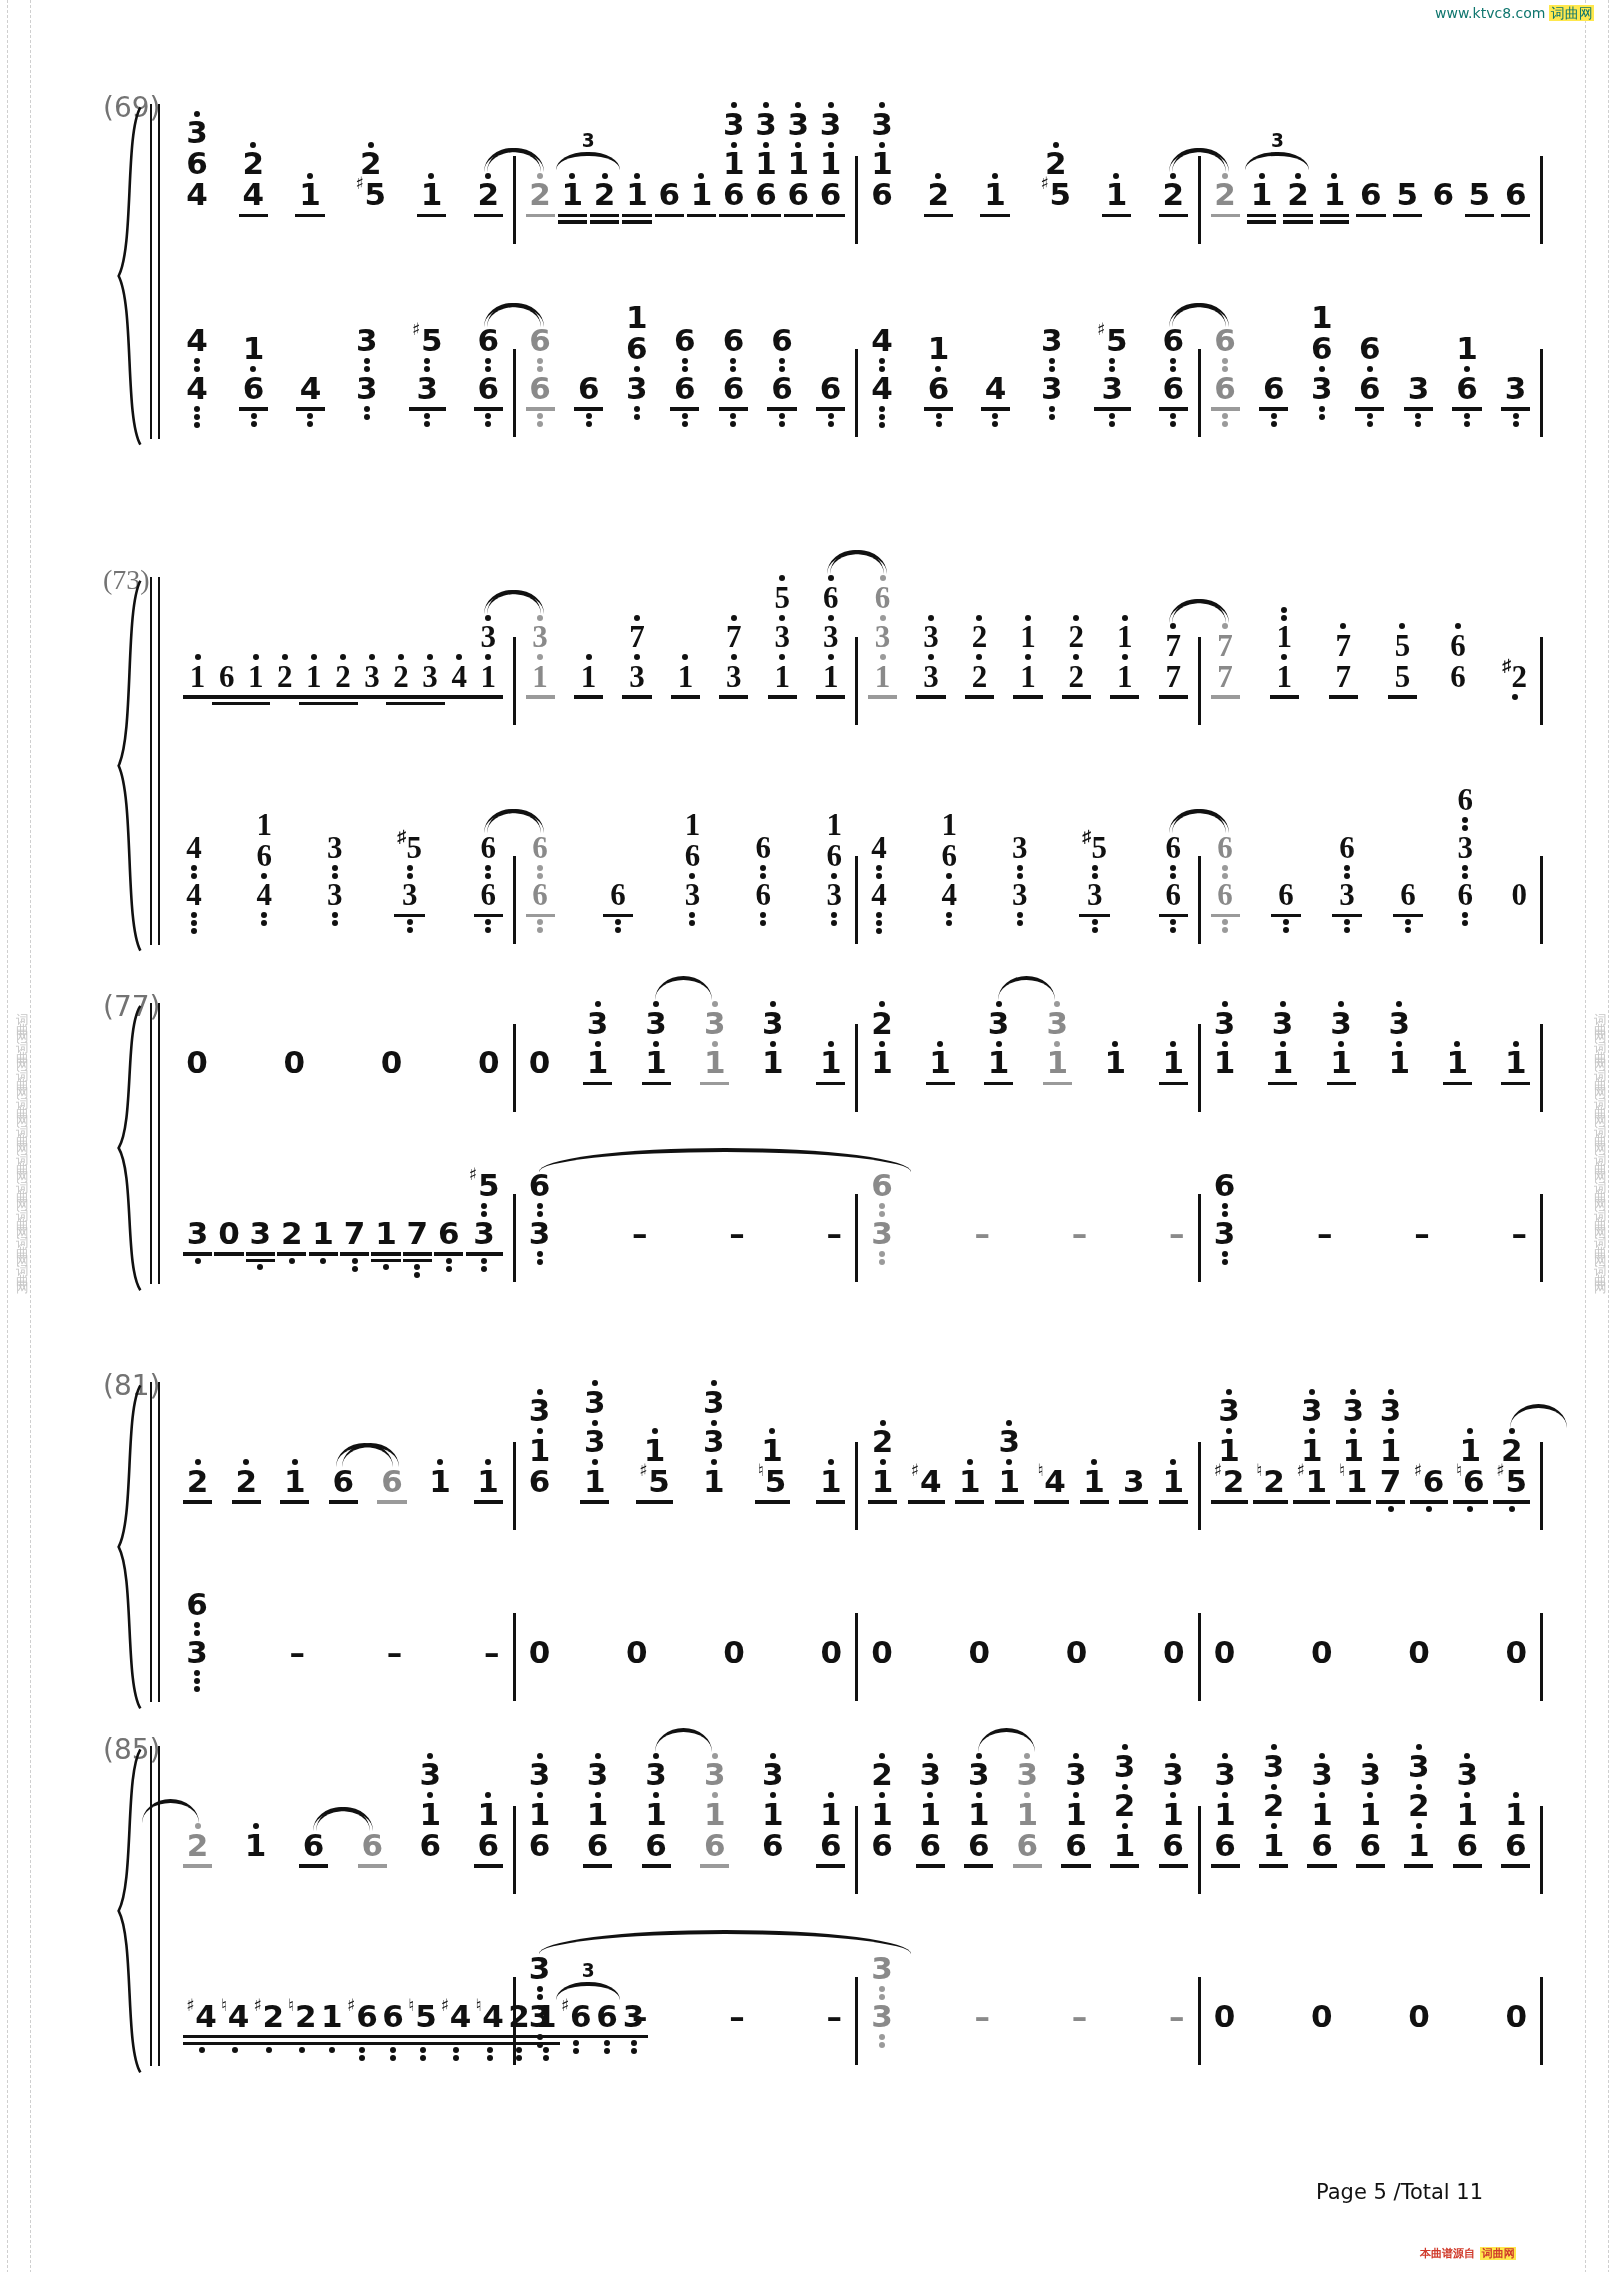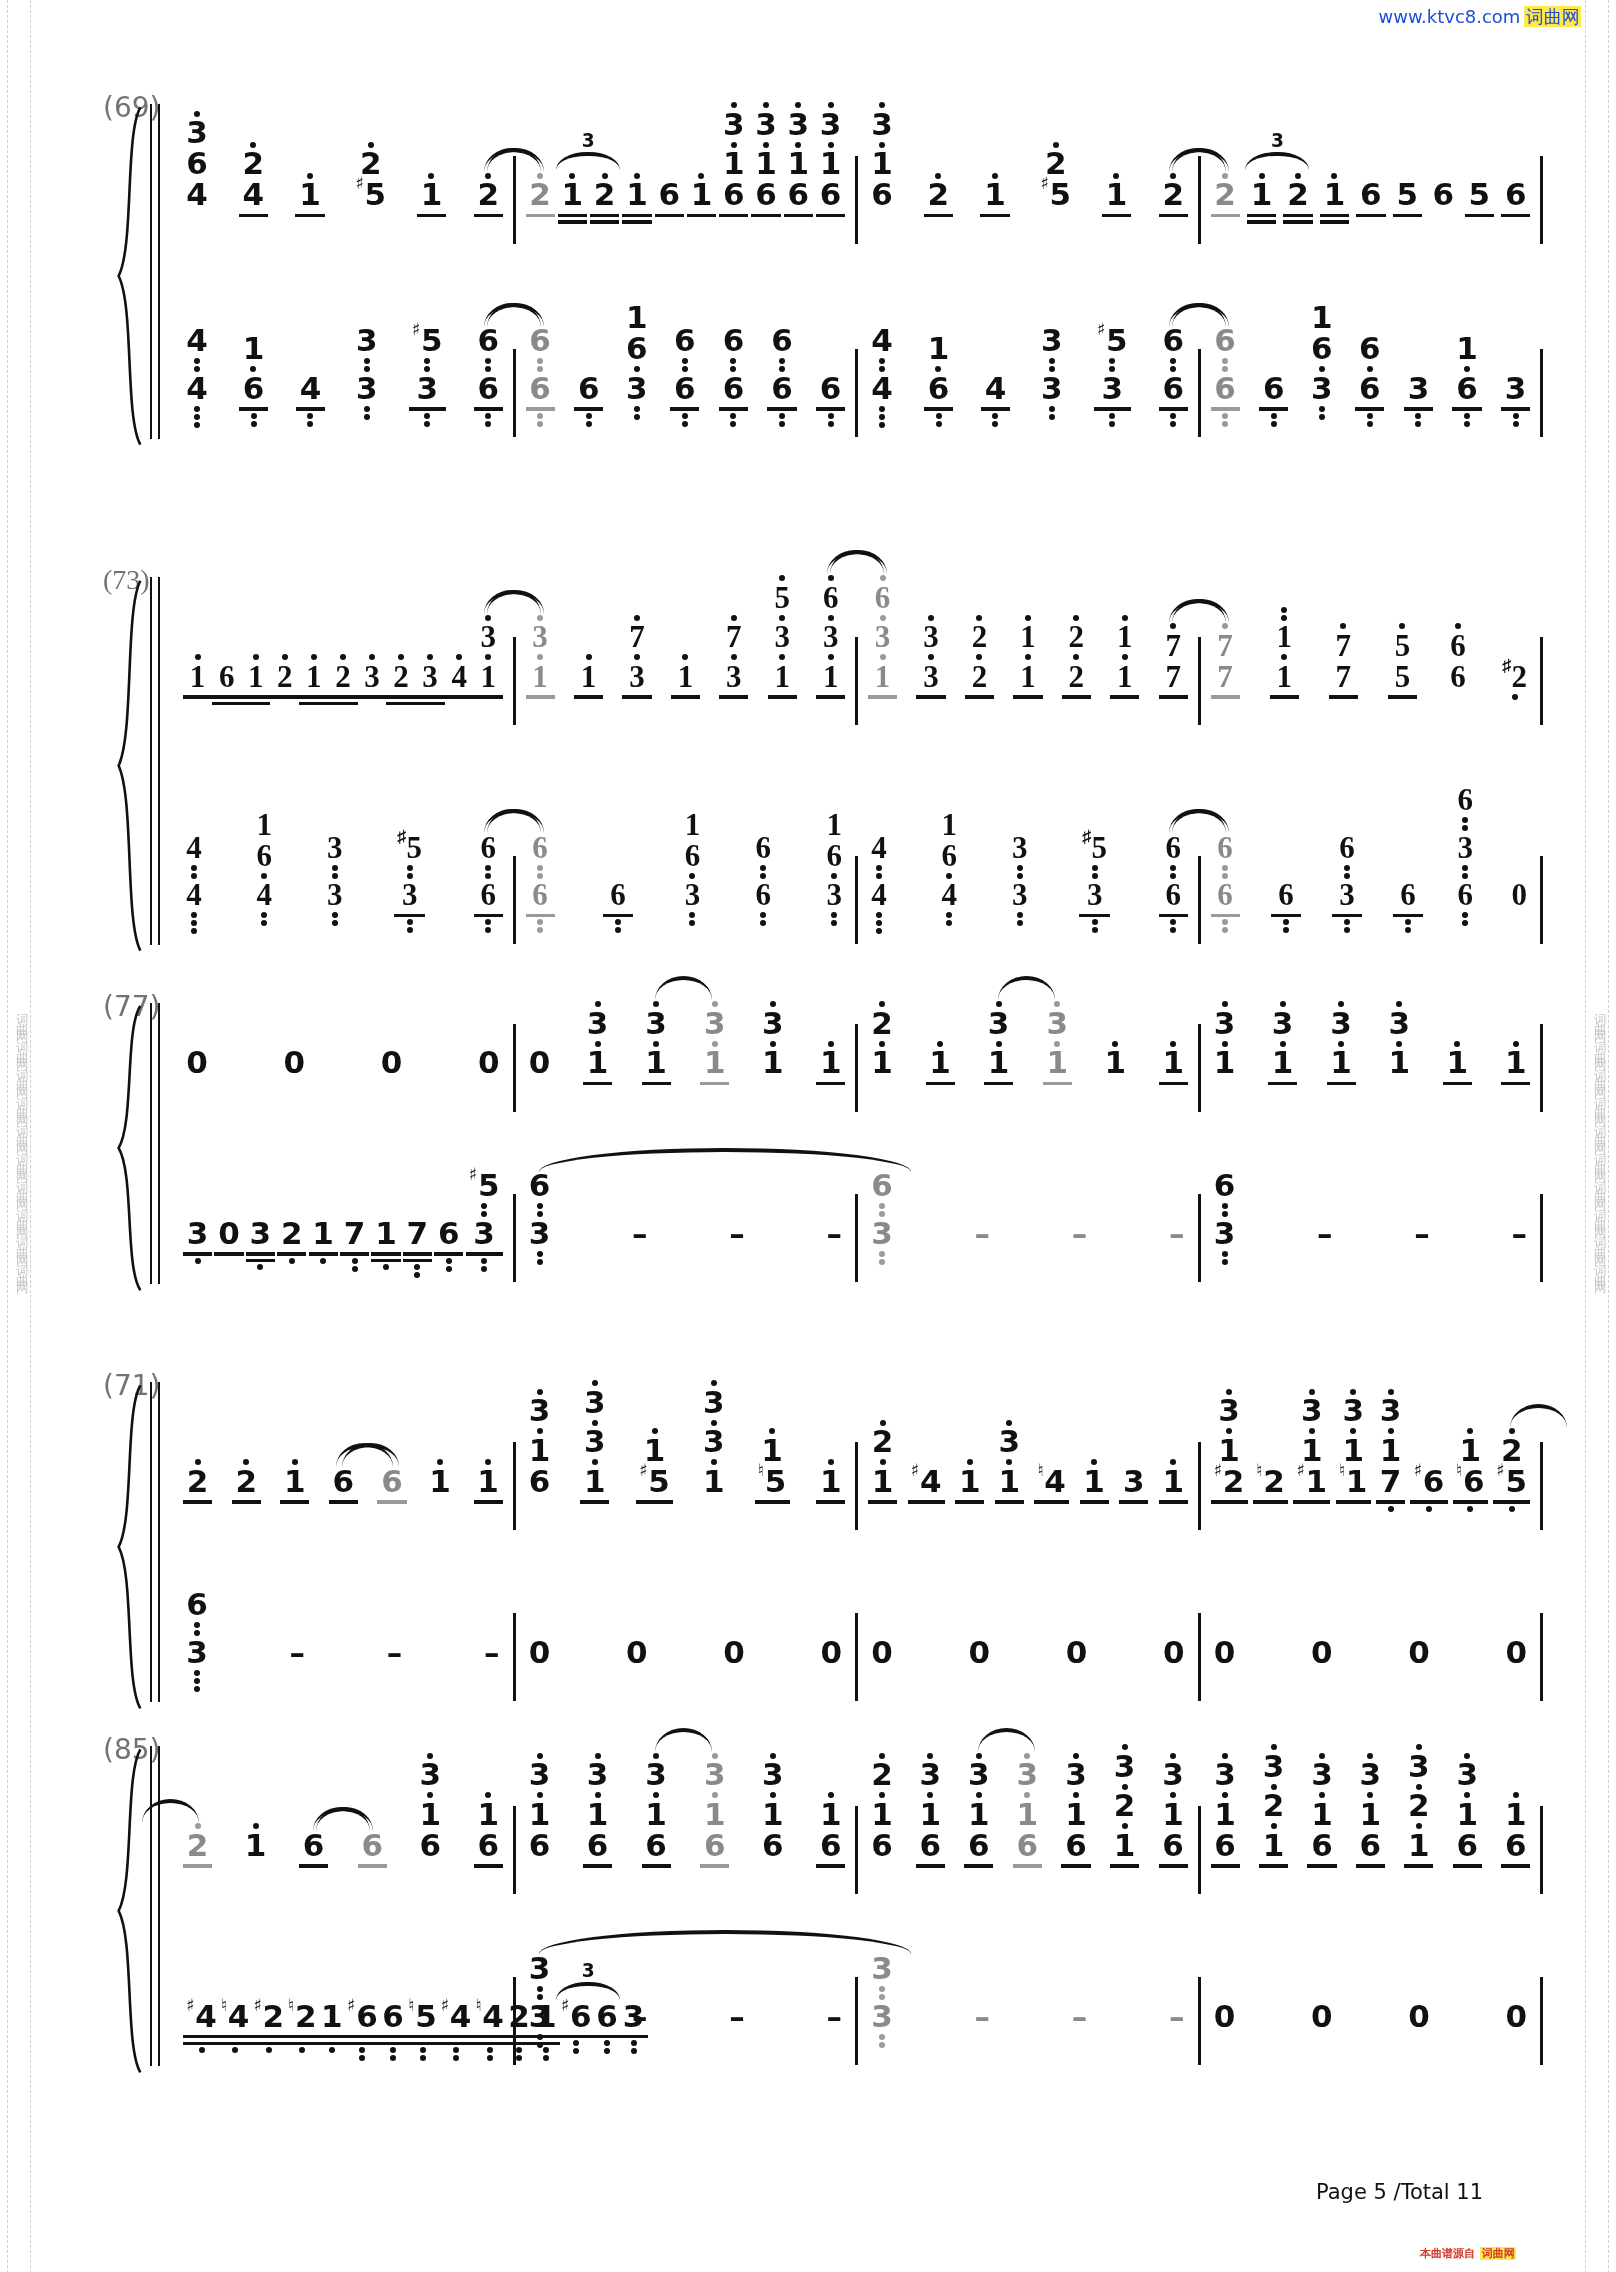--- a/index.html
+++ b/index.html
@@ -5,21 +5,21 @@
   html,body{margin:0;padding:0;}
   body{width:1616px;height:2273px;position:relative;background:#fff;
        font-family:"DejaVu Sans",sans-serif;overflow:hidden;}
   
   .rail{position:absolute;top:0;bottom:0;width:22.6px;border-left:0.7px dashed #cfcfcf;
         border-right:0.7px dashed #cfcfcf;color:#c6c6c6;font-size:12.6px;
         writing-mode:vertical-rl;text-orientation:upright;letter-spacing:9.3px;
         padding-top:12px;text-align:center;overflow:hidden;}
   .rail.left{left:6.6px;} .rail.right{right:6.6px;}
   
-  .hdr{position:absolute;top:5.3px;right:35px;font-size:18px;color:#1d4ed8;}
+  .hdr{position:absolute;top:5.3px;right:22px;font-size:14px;color:#0f766e;}
   .hdr .brand{background:#ffe84d;padding:0 1.3px;margin-left:4px;}
   .pageno{position:absolute;left:1316px;top:2180px;font-size:21px;color:#111;}
   .srcnote{position:absolute;right:100px;top:2246px;font-size:11px;color:#d03a2b;font-weight:bold;}
   .srcnote .brand{background:#ffe84d;padding:0 1.3px;margin-left:5.3px;color:#d03a2b;}
   
   .sys{position:absolute;left:59px;right:73px;}
   .msn{position:absolute;left:44px;top:-9.3px;font-size:28px;color:#737373;}
   .staves{position:relative;margin-left:114px;display:flex;flex-direction:column;}
   .bracewrap{position:absolute;left:-59px;top:4px;bottom:4px;width:31px;}
   .bracewrap svg{width:100%;height:100%;}
@@ -2659,21 +2659,21 @@
               <div class="foot">
                 <div></div>
               </div>
             </div>
           </div>
           <div class="bar"></div>
         </div>
       </div>
     </div>
     <div class="sys" style="top: 1378px;">
-      <div class="msn">(71)</div>
+      <div class="msn">(81)</div>
       <div class="staves">
         <div class="bracewrap"><svg viewBox="0 0 20 100" preserveAspectRatio="none">
             <path d="M17,1 C7,9 13,41 3,50 C13,59 7,91 17,99" fill="none" stroke="#111" stroke-width="2.6" vector-effect="non-scaling-stroke"></path>
           </svg></div>
         <div class="sysbars"></div>
         <div class="staff">
           <div class="meas">
             <div class="tok">
               <div class="prt">
                 <div>

